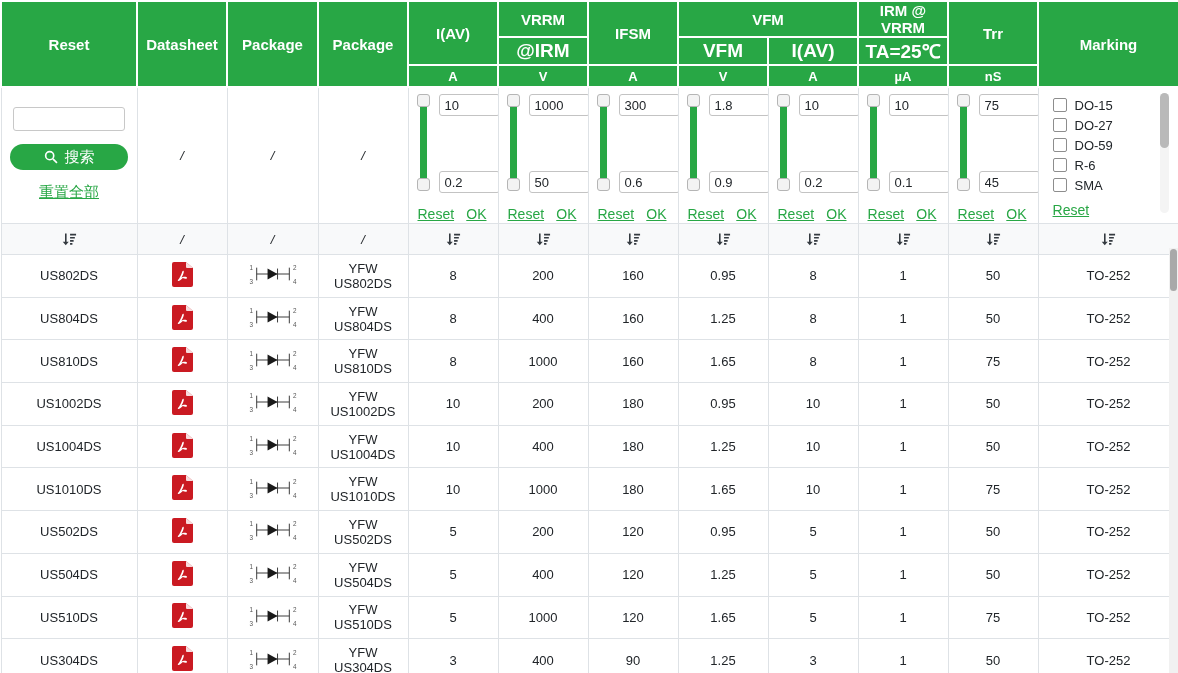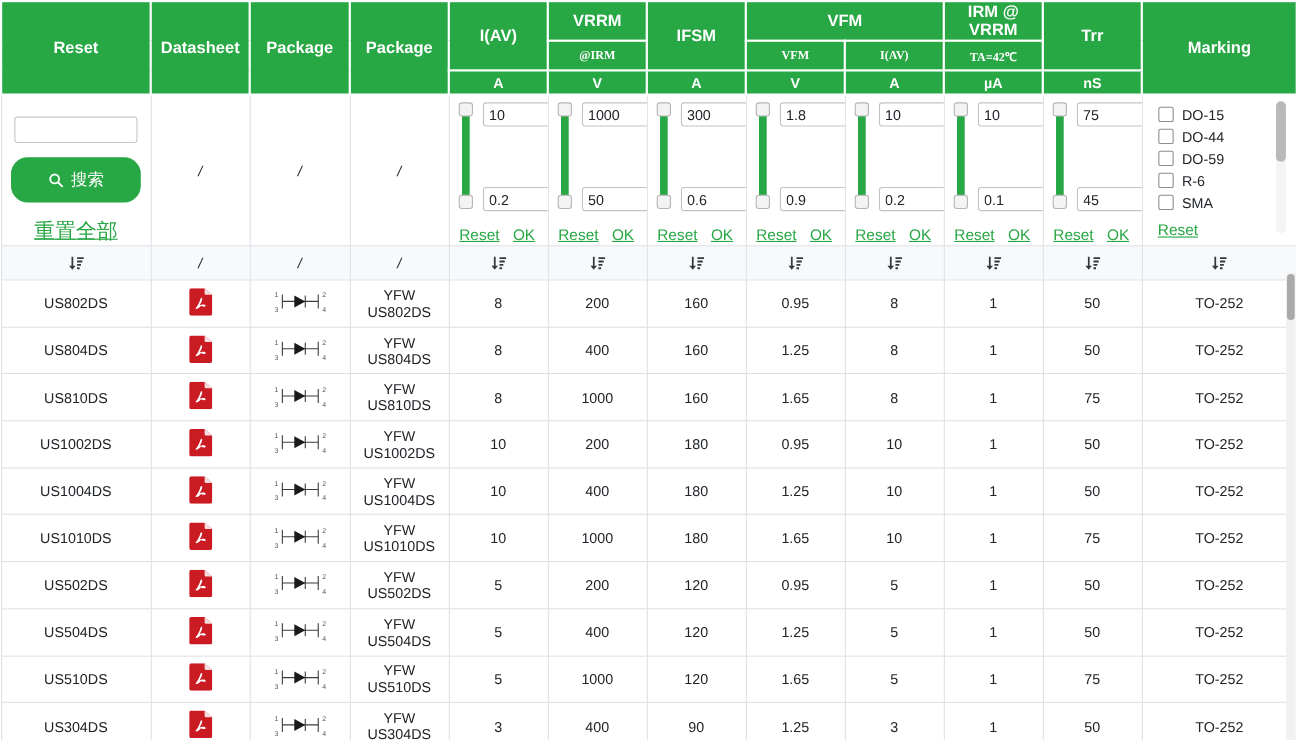--- a/index.html
+++ b/index.html
@@ -11,39 +11,39 @@
   html,body{margin:0;padding:0;background:#fff;}
   body{width:1178px;height:673px;overflow:hidden;font-family:"Liberation Sans",sans-serif;color:var(--txt);}
   .wrap{position:relative;width:1178px;height:673px;}
   table{border-collapse:collapse;table-layout:fixed;width:1178px;}
   
   thead th{
     background:var(--green);color:#fff;border:2px solid #fff;
     font-weight:bold;text-align:center;vertical-align:middle;padding:0;
   }
   tr.hr1 th{font-size:15px;height:25px;}
-  tr.hr2 th{font-size:11px;height:25px;font-family:Liberation Serif, serif;}
+  tr.hr2 th{font-size:19px;height:25px;}
   tr.hr3 th{font-size:13px;height:20px;}
   
   tbody td{
     border:1px solid var(--border);text-align:center;vertical-align:middle;
     font-size:13px;color:var(--txt);padding:0;overflow:hidden;
   }
   tr.filter-row{height:136px;}
   tr.filter-row td{vertical-align:top;}
   td.na-cell{vertical-align:middle !important;font-style:italic;font-size:13px;}
   tr.sort-row td{height:30px;background:#f8f9fa;}
   tr.sort-row td.na-cell{background:#f8f9fa;}
   tr.data-row{height:42.7px;padding-left:14px;}
   
   .search-stack{display:flex;flex-direction:column;align-items:center;gap:13px;padding-top:19px;}
   .search-input{width:112px;height:24px;border:1px solid #c8c8c8;border-radius:3px;outline:none;font-size:13px;padding:0 6px;box-sizing:border-box;}
-  .search-btn{width:118px;height:41px;background:var(--green);border:none;border-radius:15px;color:#fff;font-size:15px;display:flex;align-items:center;justify-content:center;gap:7px;cursor:pointer;}
+  .search-btn{width:118px;height:26px;background:var(--green);border:none;border-radius:15px;color:#fff;font-size:15px;display:flex;align-items:center;justify-content:center;gap:7px;cursor:pointer;}
   .glink{color:var(--green);text-decoration:underline;cursor:pointer;}
-  .reset-all{font-size:19px;}
+  .reset-all{font-size:15px;}
   
   .slider-box{display:flex;flex-direction:column;padding:6px 5px 0 8px;}
   .slider-main{display:flex;align-items:flex-start;}
   .vslider{position:relative;width:13px;height:97px;flex:none;}
   .vtrack{position:absolute;left:3px;top:5px;bottom:5px;width:7px;background:var(--green);border-radius:3px;}
   .vhandle{position:absolute;left:0;width:11px;height:11px;background:#f3f3f3;border:1px solid #b5b5b5;border-radius:3px;}
   .vhandle.max{top:0;}
   .vhandle.min{bottom:0;}
   .slider-inputs{display:flex;flex-direction:column;justify-content:space-between;height:99px;margin-left:9px;}
   .num-input{width:49px;height:20px;border:1px solid #c3c3c3;border-radius:3px;font-size:13px;padding:0 5px;color:var(--txt);outline:none;}
@@ -92,21 +92,21 @@
       <th rowspan="2">IFSM</th>
       <th colspan="2">VFM</th>
       <th>IRM @ VRRM</th>
       <th rowspan="2">Trr</th>
       <th rowspan="3">Marking</th>
     </tr>
     <tr class="hr2">
       <th>@IRM</th>
       <th>VFM</th>
       <th>I(AV)</th>
-      <th>TA=42℃</th>
+      <th>TA=25℃</th>
     </tr>
     <tr class="hr3">
       <th>A</th>
       <th>V</th>
       <th>A</th>
       <th>V</th>
       <th>A</th>
       <th>µA</th>
       <th>nS</th>
     </tr>
@@ -267,21 +267,21 @@
         <div class="package-wrap">
           <div>
 
               <label class="pkg-option">
                 <span class="cbox"></span>
                 <span>DO-15</span>
               </label>
 
               <label class="pkg-option">
                 <span class="cbox"></span>
-                <span>DO-44</span>
+                <span>DO-27</span>
               </label>
 
               <label class="pkg-option">
                 <span class="cbox"></span>
                 <span>DO-59</span>
               </label>
 
               <label class="pkg-option">
                 <span class="cbox"></span>
                 <span>R-6</span>

